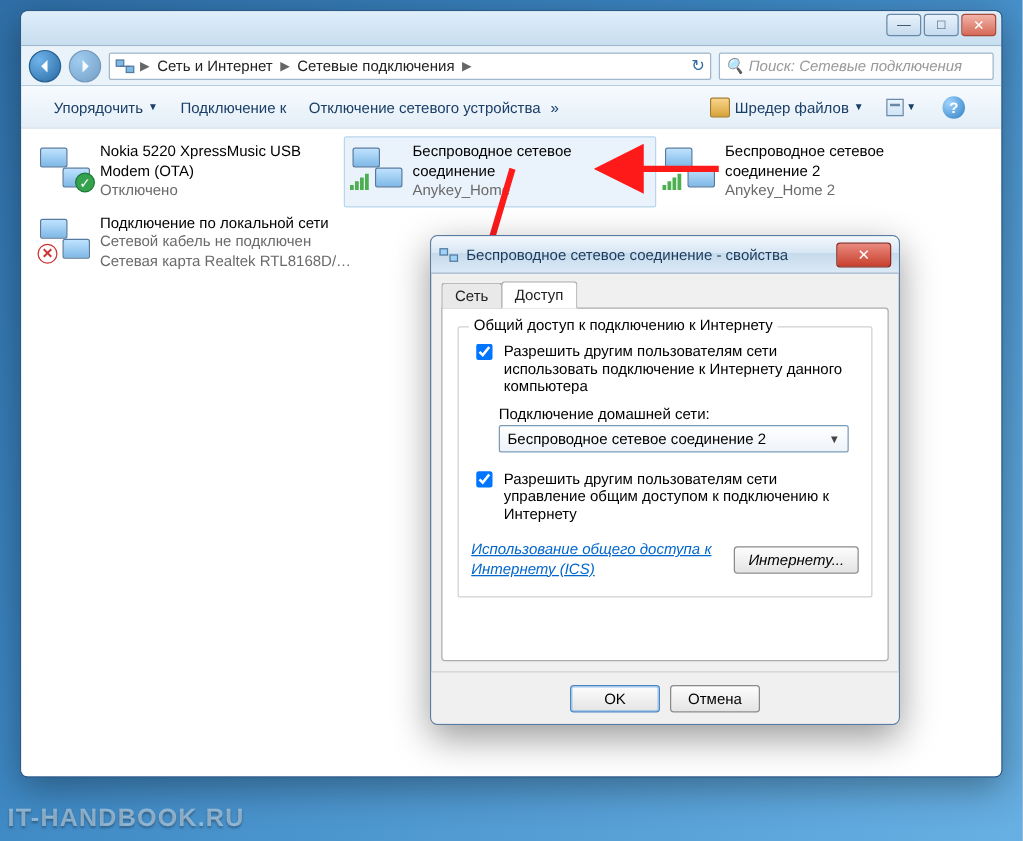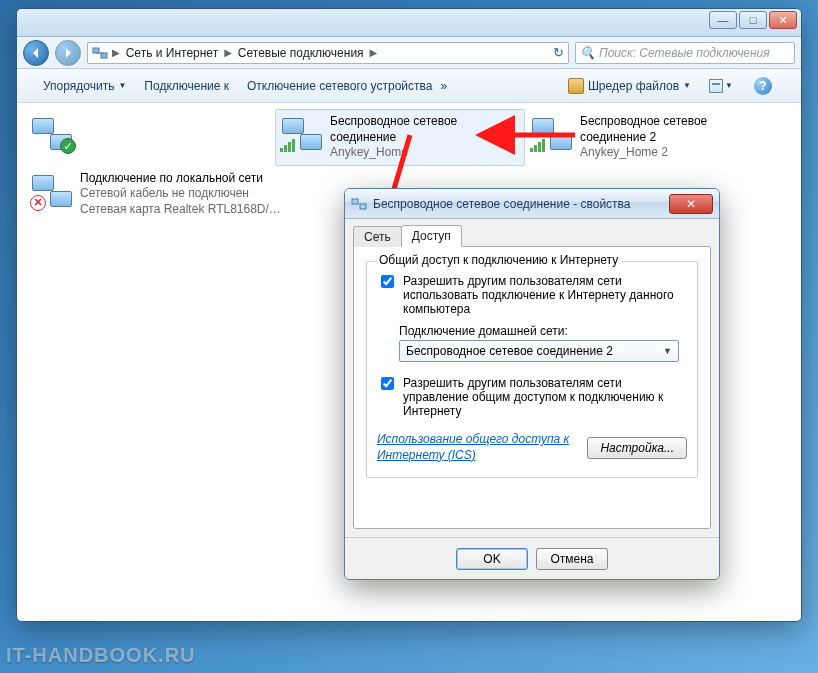--- a/index.html
+++ b/index.html
@@ -255,20 +255,24 @@
 
     <div class="content">
 
       <div class="conn-item">
         <div class="conn-icon">
           <div class="mon-pair">
               <div class="mon a"></div>
               <div class="mon b"></div>
               <div class="badge-ok">✓</div>
             </div>
+        </div>
+        <div class="conn-text">
+          <div class="t1">Nokia 5220 XpressMusic USB Modem (OTA)</div>
+          <div class="t2">Отключено</div>
         </div>
       </div>
 
       <div class="conn-item selected">
         <div class="conn-icon">
           <div class="mon-pair">
               <div class="mon a"></div>
               <div class="mon b"></div>
             <div class="signal">
                 <span></span>
@@ -379,21 +383,21 @@
           <div class="combo">
             <span>Беспроводное сетевое соединение 2</span>
             <span class="caret">▼</span>
           </div>
           <label class="gb-row" style="margin-top:14px">
             <input type="checkbox" checked="" style="">
             <span>Разрешить другим пользователям сети управление общим доступом к подключению к Интернету</span>
           </label>
           <div class="settings-row" style="margin-top:14px">
             <a href="#" class="link">Использование общего доступа к Интернету (ICS)</a>
-            <div class="btn">Настройка...</div>
+            <div class="btn">Интернету...</div>
           </div>
         </div>
       </div>
     </div>
     <div class="dlg-buttons">
       <div class="btn default">OK</div>
       <div class="btn">Отмена</div>
     </div>
   </div>
 </div>

